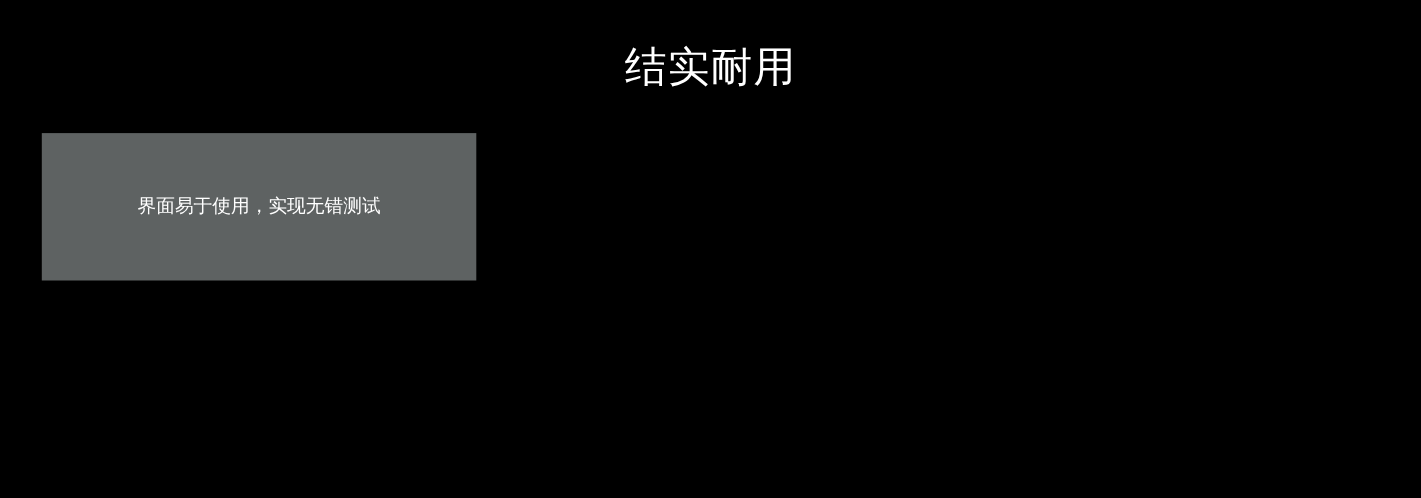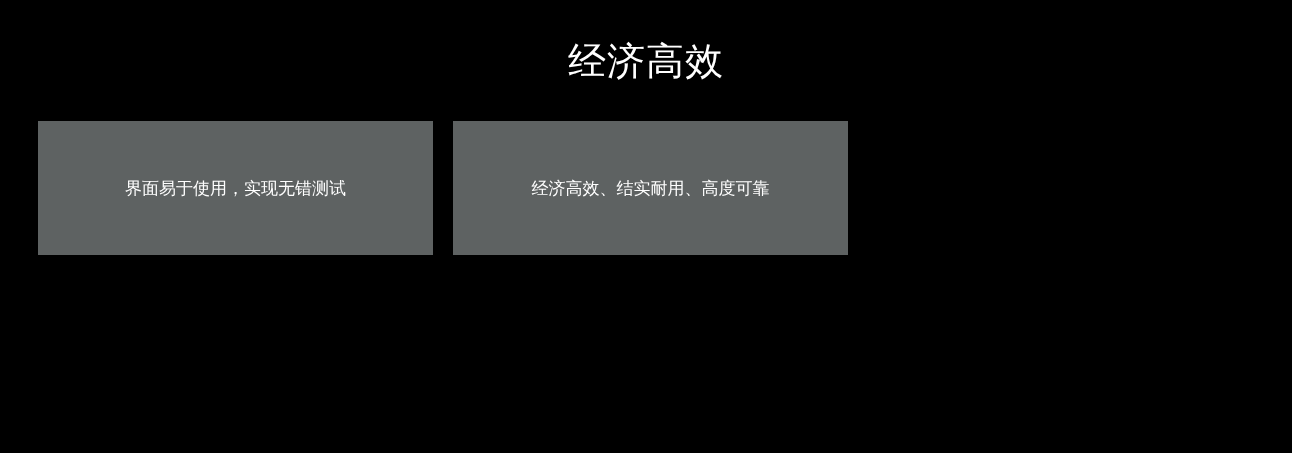--- a/index.html
+++ b/index.html
@@ -50,22 +50,19 @@
       padding: 12px 34px;
       box-sizing: border-box;
     }
     .card span {
       display: block;
     }
   </style>
 </head>
 <body>
 
-<h2 class="section-title">经济高效</h2>
+<h2 class="section-title">结实耐用</h2>
 
 <div class="grid">
   <div class="card">
     <span>界面易于使用，实现无错测试</span>
   </div>
-  <div class="card">
-    <span>经济高效、结实耐用、高度可靠</span>
-  </div>
 </div>
 
 </body></html>

